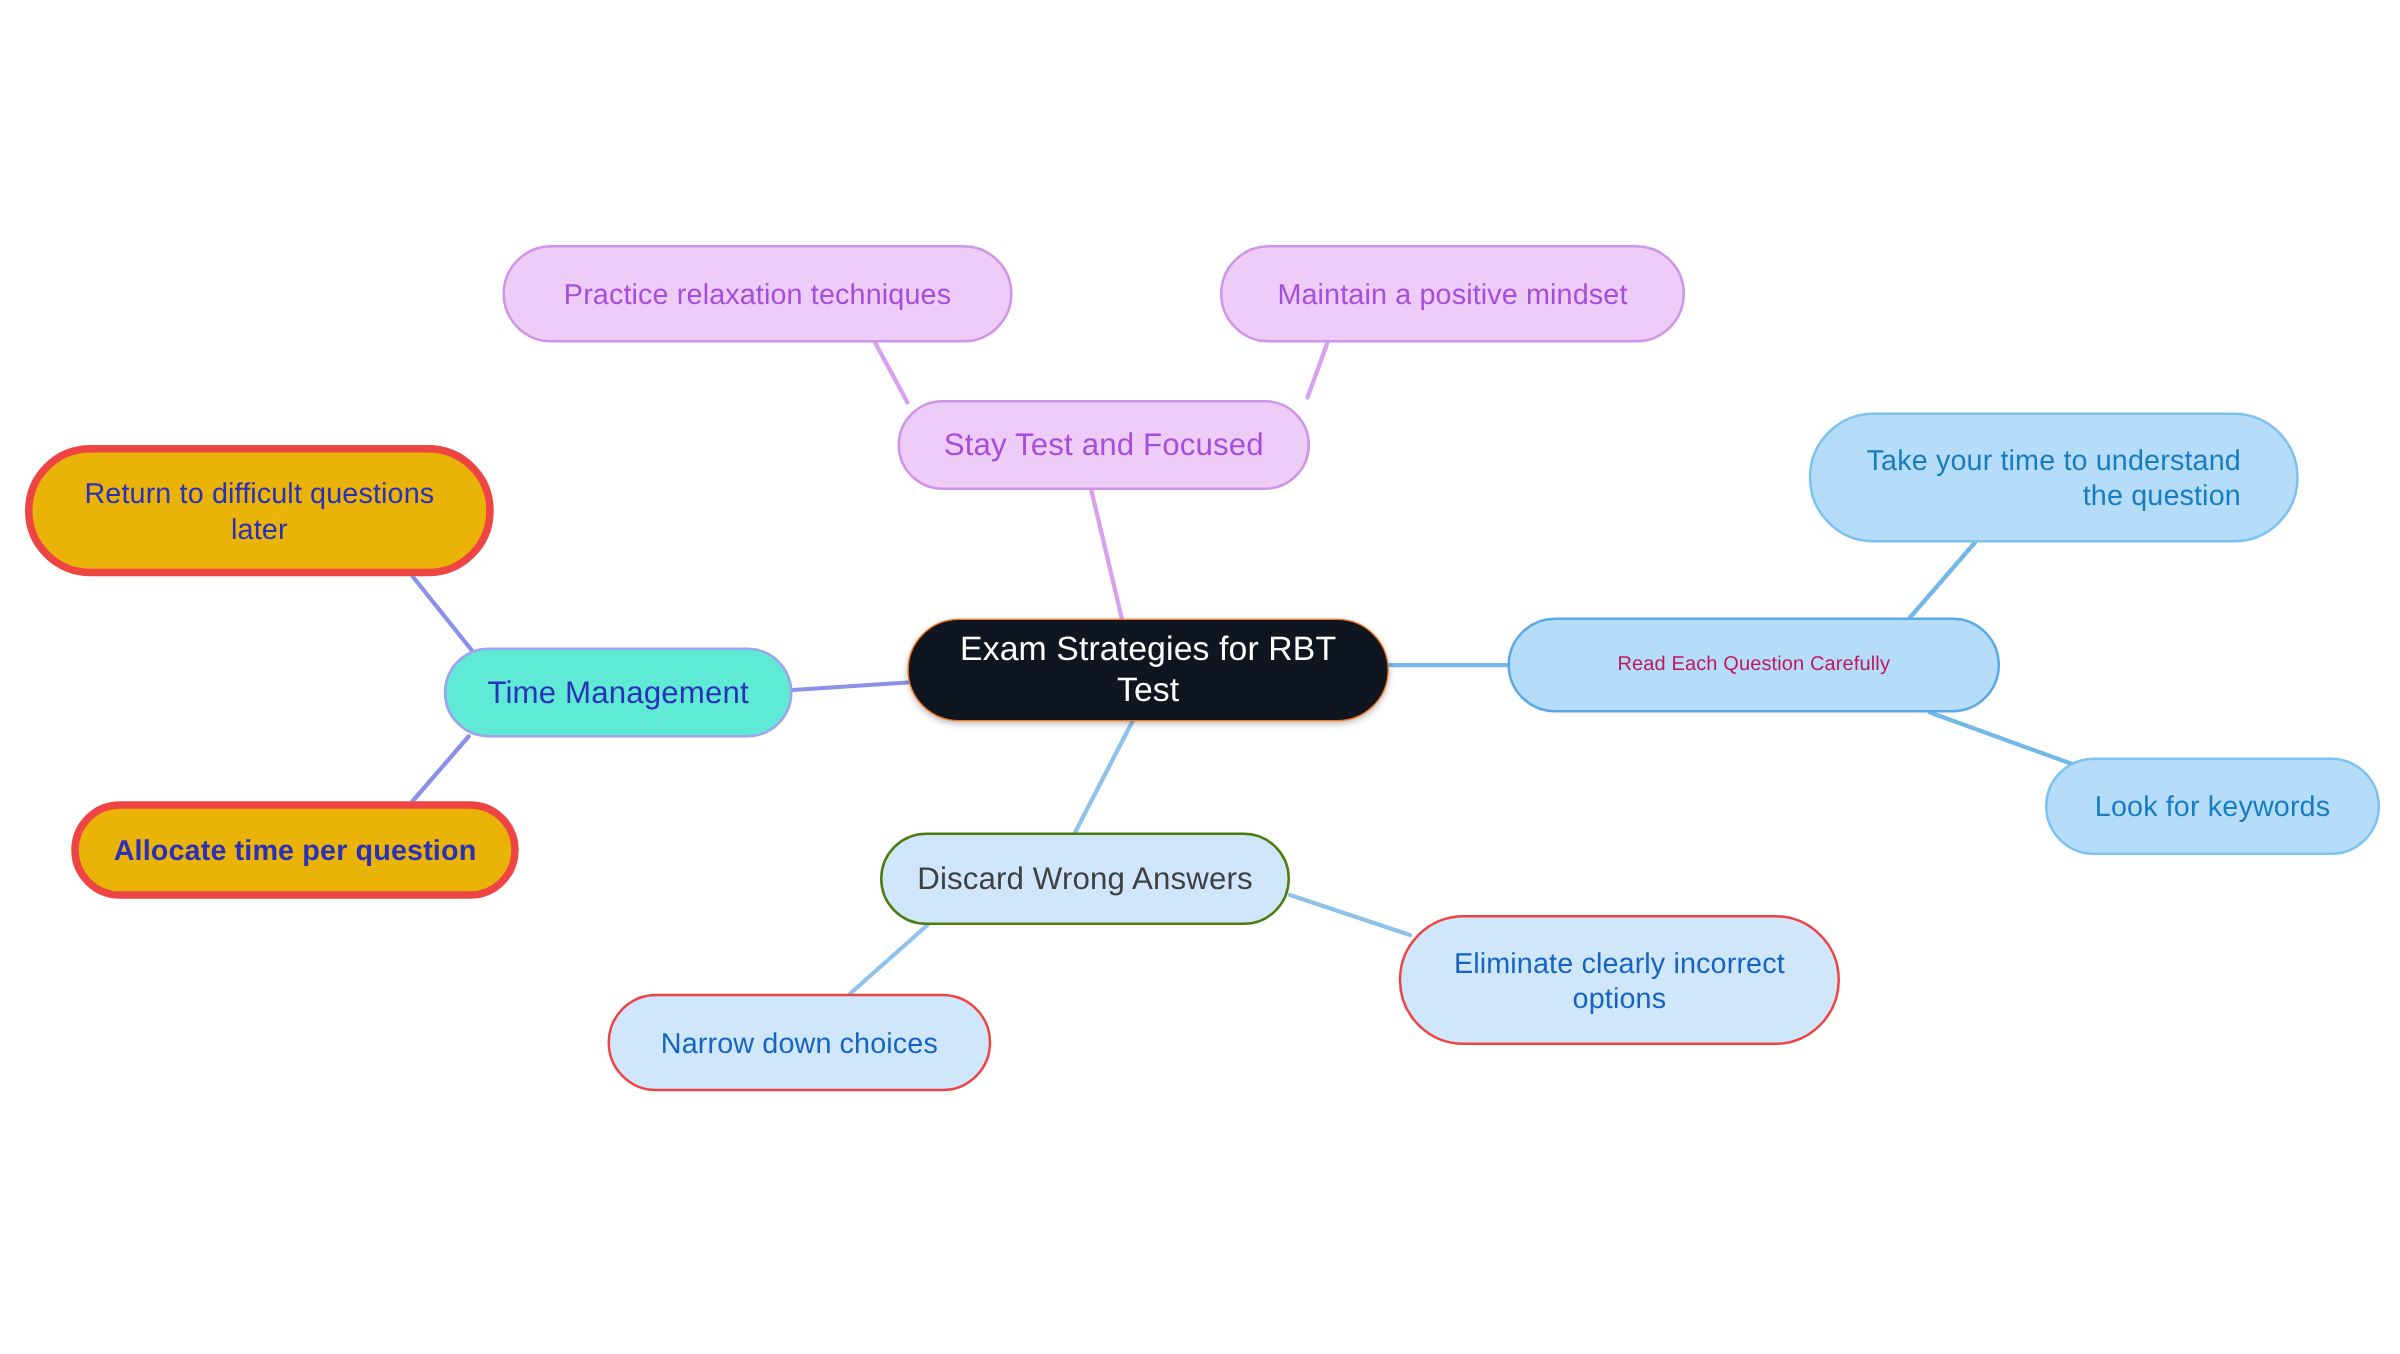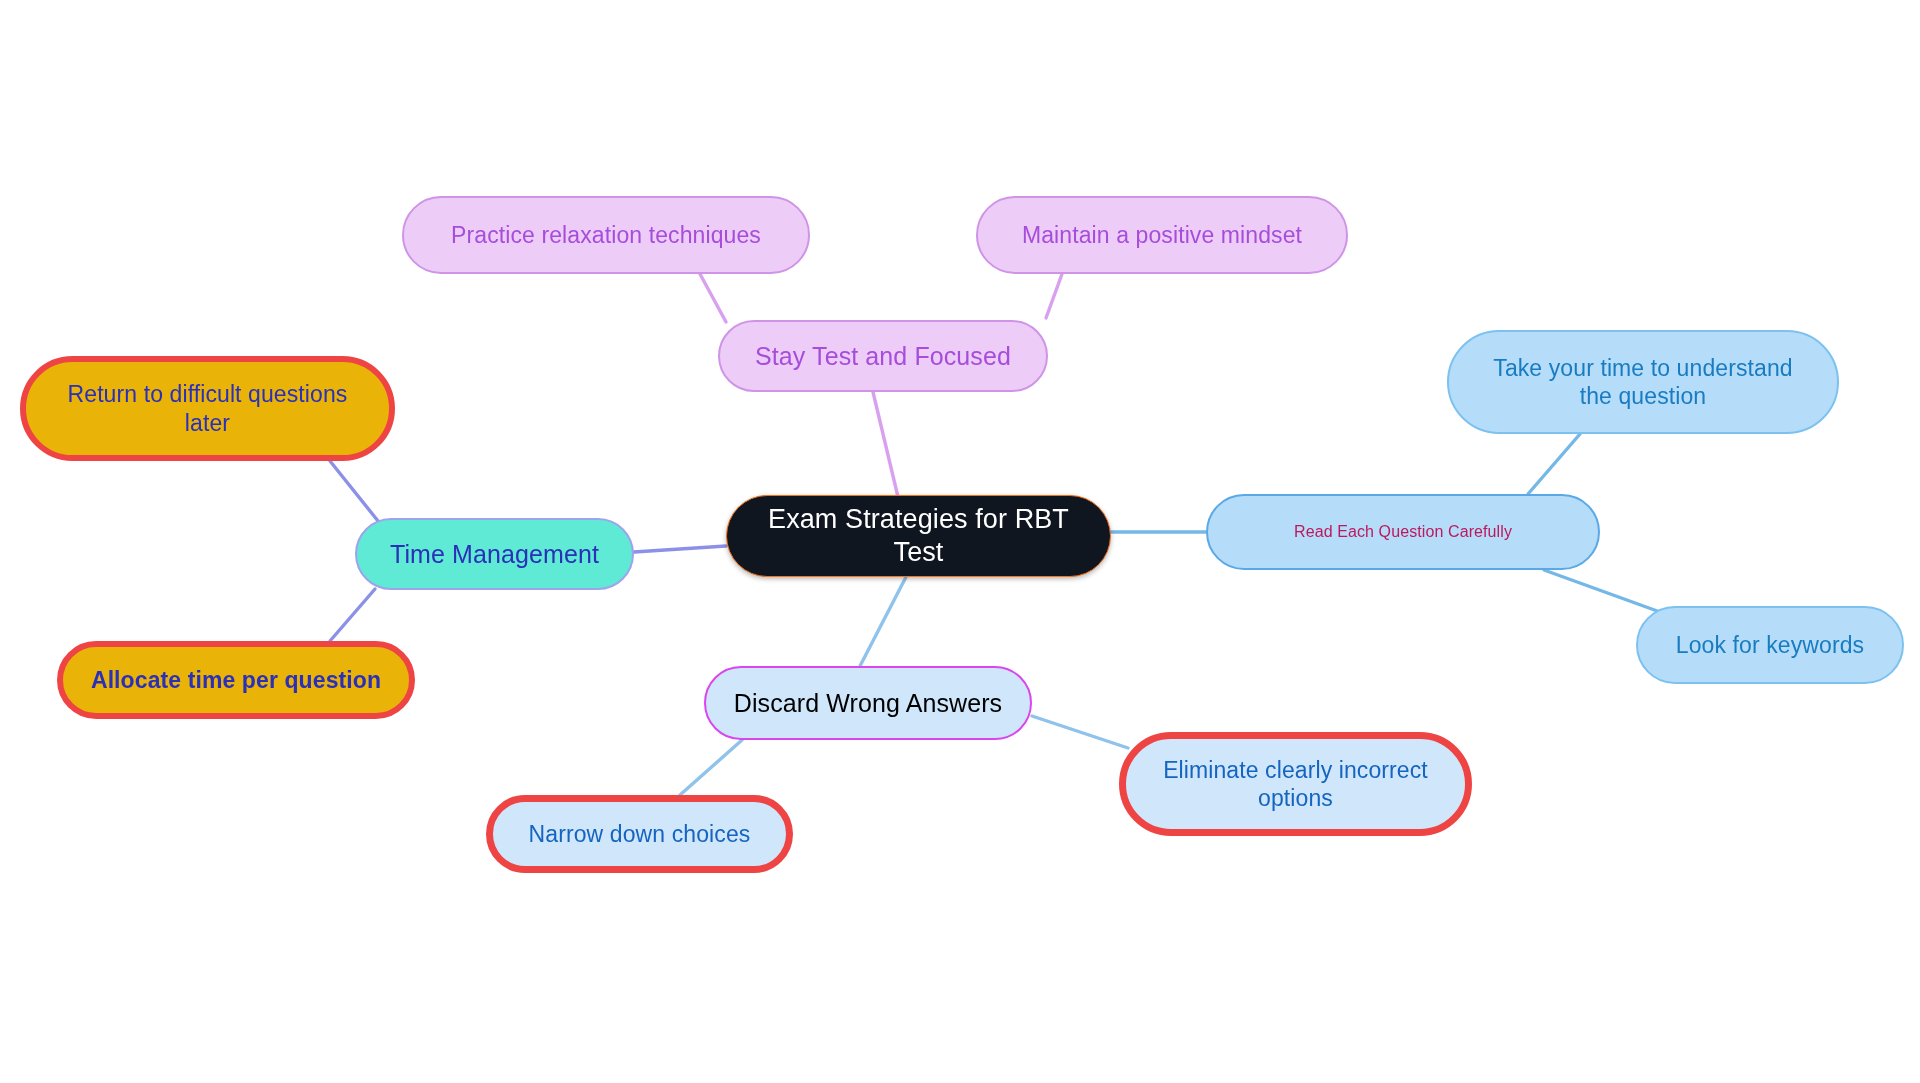--- a/index.html
+++ b/index.html
@@ -87,27 +87,27 @@
   }
   .node.blue-leaf-strong {
     background: #b5ddfa;
     border: 2px solid #7dc1ef;
     color: #1a7cc0;
     font-size: 23px;
   }
   
   .node.pale-branch {
     background: #cfe6fb;
-    border: 2px solid #d946ef;
-    color: #000000;
+    border: 2px solid #4d7c0f;
+    color: #404040;
     font-size: 25px;
   }
   .node.pale-leaf {
     background: #cfe6fb;
-    border: 7px solid #ef4444;
+    border: 2px solid #ef4444;
     color: #1565c0;
     font-size: 23px;
   }
 </style>
 </head>
 <body>
 
 <div id="mindmap" style="background: rgb(255, 255, 255);">
 
   <svg id="edge-layer" viewBox="0 0 1920 1083" width="1920" height="1083" xmlns="http://www.w3.org/2000/svg">
@@ -128,21 +128,21 @@
   <div id="node-layer">
       <div class="node root" style="left: 726px; top: 495px; width: 385px; height: 82px;"><span>Exam Strategies for RBT Test</span></div>
       <div class="node violet-branch" style="left: 718px; top: 320px; width: 330px; height: 72px;"><span>Stay Test and Focused</span></div>
       <div class="node violet-leaf" style="left: 402px; top: 196px; width: 408px; height: 78px;"><span>Practice relaxation techniques</span></div>
       <div class="node violet-leaf" style="left: 976px; top: 196px; width: 372px; height: 78px;"><span>Maintain a positive mindset</span></div>
       <div class="node indigo-branch" style="left: 355px; top: 518px; width: 279px; height: 72px;"><span>Time Management</span></div>
       <div class="node indigo-leaf" style="left: 20px; top: 356px; width: 375px; height: 105px;"><span>Return to difficult questions
 later</span></div>
       <div class="node indigo-leaf" style="left: 57px; top: 641px; width: 358px; height: 78px; font-weight: bold;"><span>Allocate time per question</span></div>
       <div class="node blue-branch" style="left: 1206px; top: 494px; width: 394px; height: 76px;"><span>Read Each Question Carefully</span></div>
-      <div class="node blue-leaf-strong" style="left: 1447px; top: 330px; width: 392px; height: 104px;"><span>Take your time to understand
+      <div class="node blue-leaf-strong" style="left: 1447px; top: 330px; width: 392px; height: 104px; text-align: right;"><span>Take your time to understand
 the question</span></div>
       <div class="node blue-leaf-strong" style="left: 1636px; top: 606px; width: 268px; height: 78px;"><span>Look for keywords</span></div>
       <div class="node pale-branch" style="left: 704px; top: 666px; width: 328px; height: 74px;"><span>Discard Wrong Answers</span></div>
       <div class="node pale-leaf" style="left: 1119px; top: 732px; width: 353px; height: 104px;"><span>Eliminate clearly incorrect
 options</span></div>
       <div class="node pale-leaf" style="left: 486px; top: 795px; width: 307px; height: 78px;"><span>Narrow down choices</span></div>
     </div>
 
 </div>
 

